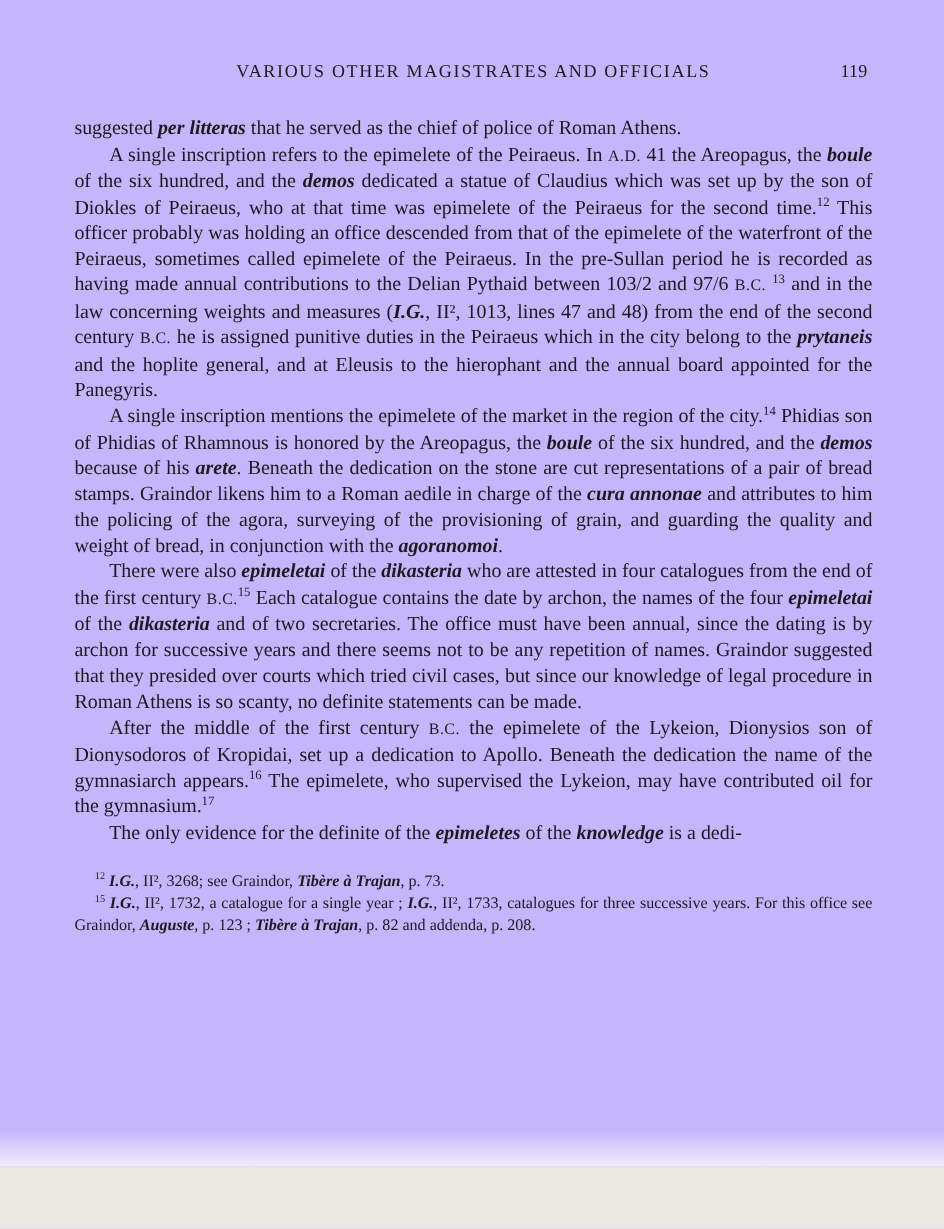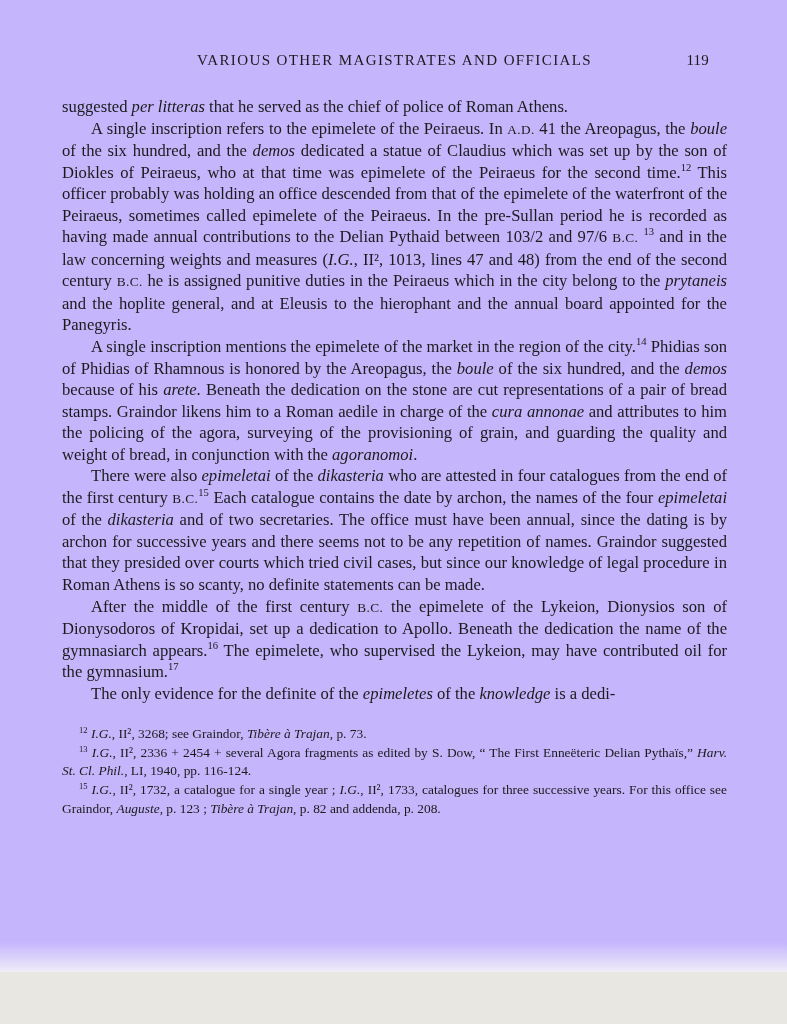--- a/index.html
+++ b/index.html
@@ -28,40 +28,40 @@
   .running-head {
     position: relative;
     text-align: center;
     font-size: 15px;
     letter-spacing: 1.4px;
     margin: 0 0 27px 0;
     white-space: nowrap;
   }
   .running-head .page-number {
     position: absolute;
-    right: 18px;
+    right: 4px;
     top: 0;
     letter-spacing: 0.2px;
   }
   .body-text {
     font-size: 16.6px;
     line-height: 21.55px;
     text-align: justify;
   }
   p.para { margin: 0; }
   p.para.indent { text-indent: 29px; }
   .footnotes-block {
     margin-top: 21px;
     font-size: 13.4px;
     line-height: 18.55px;
     text-align: justify;
   }
   p.footnote { margin: 0; text-indent: 17px; }
   
-  .s-i  { font-style: italic; }
+  .s-i  { font-style: italic; font-weight: bold; }
   .s-sc { font-size: 0.8em; letter-spacing: 0.4px; }
   .s-sup {
     vertical-align: super;
     font-size: 0.64em;
     line-height: 0;
     letter-spacing: 0;
   }
 </style>
 </head>
 <body>
@@ -77,17 +77,16 @@
       <p class="para"><span>suggested </span><span class="s-i">per litteras</span><span> that he served as the chief of police of Roman Athens.</span></p>
       <p class="para indent"><span>A single inscription refers to the epimelete of the Peiraeus. In </span><span class="s-sc">A.D.</span><span> 41 the Areopagus, the </span><span class="s-i">boule</span><span> of the six hundred, and the </span><span class="s-i">demos</span><span> dedicated a statue of Claudius which was set up by the son of Diokles of Peiraeus, who at that time was epimelete of the Peiraeus for the second time.</span><span class="s-sup">12</span><span> This officer probably was holding an office descended from that of the epimelete of the waterfront of the Peiraeus, sometimes called epimelete of the Peiraeus. In the pre-Sullan period he is recorded as having made annual contributions to the Delian Pythaid between 103/2 and 97/6 </span><span class="s-sc">B.C.</span><span> </span><span class="s-sup">13</span><span> and in the law concerning weights and measures (</span><span class="s-i">I.G.</span><span>, II², 1013, lines 47 and 48) from the end of the second century </span><span class="s-sc">B.C.</span><span> he is assigned punitive duties in the Peiraeus which in the city belong to the </span><span class="s-i">prytaneis</span><span> and the hoplite general, and at Eleusis to the hierophant and the annual board appointed for the Panegyris.</span></p>
       <p class="para indent"><span>A single inscription mentions the epimelete of the market in the region of the city.</span><span class="s-sup">14</span><span> Phidias son of Phidias of Rhamnous is honored by the Areopagus, the </span><span class="s-i">boule</span><span> of the six hundred, and the </span><span class="s-i">demos</span><span> because of his </span><span class="s-i">arete</span><span>. Beneath the dedication on the stone are cut representations of a pair of bread stamps. Graindor likens him to a Roman aedile in charge of the </span><span class="s-i">cura annonae</span><span> and attributes to him the policing of the agora, surveying of the provisioning of grain, and guarding the quality and weight of bread, in conjunction with the </span><span class="s-i">agoranomoi</span><span>.</span></p>
       <p class="para indent"><span>There were also </span><span class="s-i">epimeletai</span><span> of the </span><span class="s-i">dikasteria</span><span> who are attested in four catalogues from the end of the first century </span><span class="s-sc">B.C.</span><span class="s-sup">15</span><span> Each catalogue contains the date by archon, the names of the four </span><span class="s-i">epimeletai</span><span> of the </span><span class="s-i">dikasteria</span><span> and of two secretaries. The office must have been annual, since the dating is by archon for successive years and there seems not to be any repetition of names. Graindor suggested that they presided over courts which tried civil cases, but since our knowledge of legal procedure in Roman Athens is so scanty, no definite statements can be made.</span></p>
       <p class="para indent"><span>After the middle of the first century </span><span class="s-sc">B.C.</span><span> the epimelete of the Lykeion, Dionysios son of Dionysodoros of Kropidai, set up a dedication to Apollo. Beneath the dedication the name of the gymnasiarch appears.</span><span class="s-sup">16</span><span> The epimelete, who supervised the Lykeion, may have contributed oil for the gymnasium.</span><span class="s-sup">17</span></p>
       <p class="para indent"><span>The only evidence for the definite of the </span><span class="s-i">epimeletes</span><span> of the </span><span class="s-i">knowledge</span><span> is a dedi-</span></p>
     </div>
 
   <div class="footnotes-block">
       <p class="footnote"><span class="s-sup">12</span><span> </span><span class="s-i">I.G.</span><span>, II², 3268; see Graindor, </span><span class="s-i">Tibère à Trajan</span><span>, p. 73.</span></p>
-      <p class="footnote"><span class="s-sup">13</span><span> </span><span class="s-i">I.G.</span><span>, II², 2336 + 2454 + several Agora fragments as edited by S. Dow, “ The First Enneëteric Delian Pythaïs,” </span><span class="s-i">Harv. St. Cl. Phil.</span><span>, LI, 1940, pp. 116-124.</span></p>
       <p class="footnote"><span class="s-sup">15</span><span> </span><span class="s-i">I.G.</span><span>, II², 1732, a catalogue for a single year ; </span><span class="s-i">I.G.</span><span>, II², 1733, catalogues for three successive years. For this office see Graindor, </span><span class="s-i">Auguste</span><span>, p. 123 ; </span><span class="s-i">Tibère à Trajan</span><span>, p. 82 and addenda, p. 208.</span></p>
     </div>
 
 </div>
 
 </body></html>

